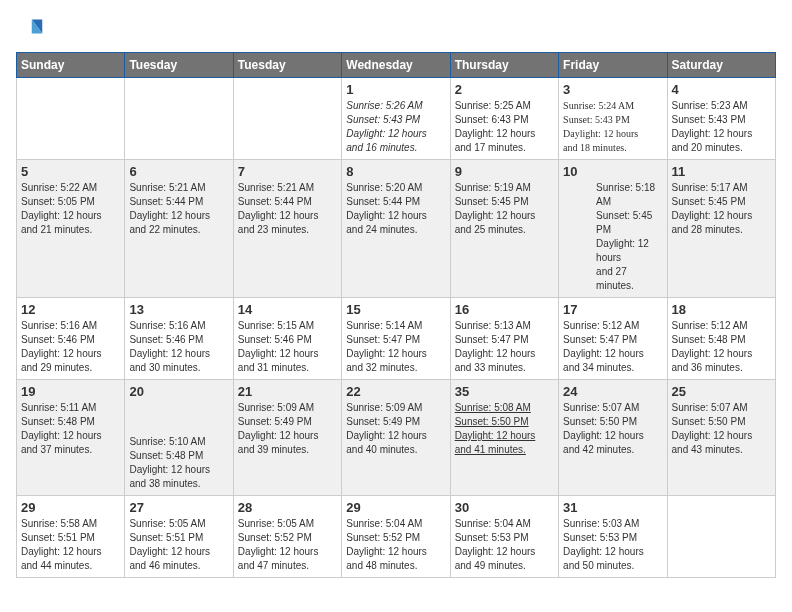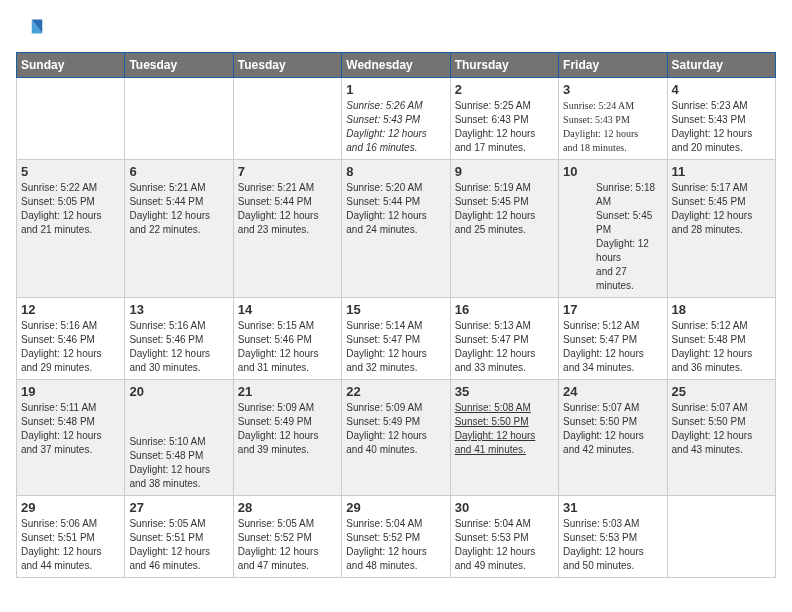--- a/index.html
+++ b/index.html
@@ -321,21 +321,21 @@
           <span class="day-number">25</span>
           <div class="day-info" style="white-space: pre-line;">Sunrise: 5:07 AM
 Sunset: 5:50 PM
 Daylight: 12 hours
 and 43 minutes.</div>
         </td>
       </tr>
       <tr>
         <td>
           <span class="day-number">29</span>
-          <div class="day-info" style="white-space: pre-line;">Sunrise: 5:06 AM
+          <div class="day-info" style="white-space: pre-line;">Sunrise: 5:58 AM
 Sunset: 5:51 PM
 Daylight: 12 hours
 and 44 minutes.</div>
         </td>
         <td>
           <span class="day-number">27</span>
           <div class="day-info" style="white-space: pre-line;">Sunrise: 5:05 AM
 Sunset: 5:51 PM
 Daylight: 12 hours
 and 46 minutes.</div>

